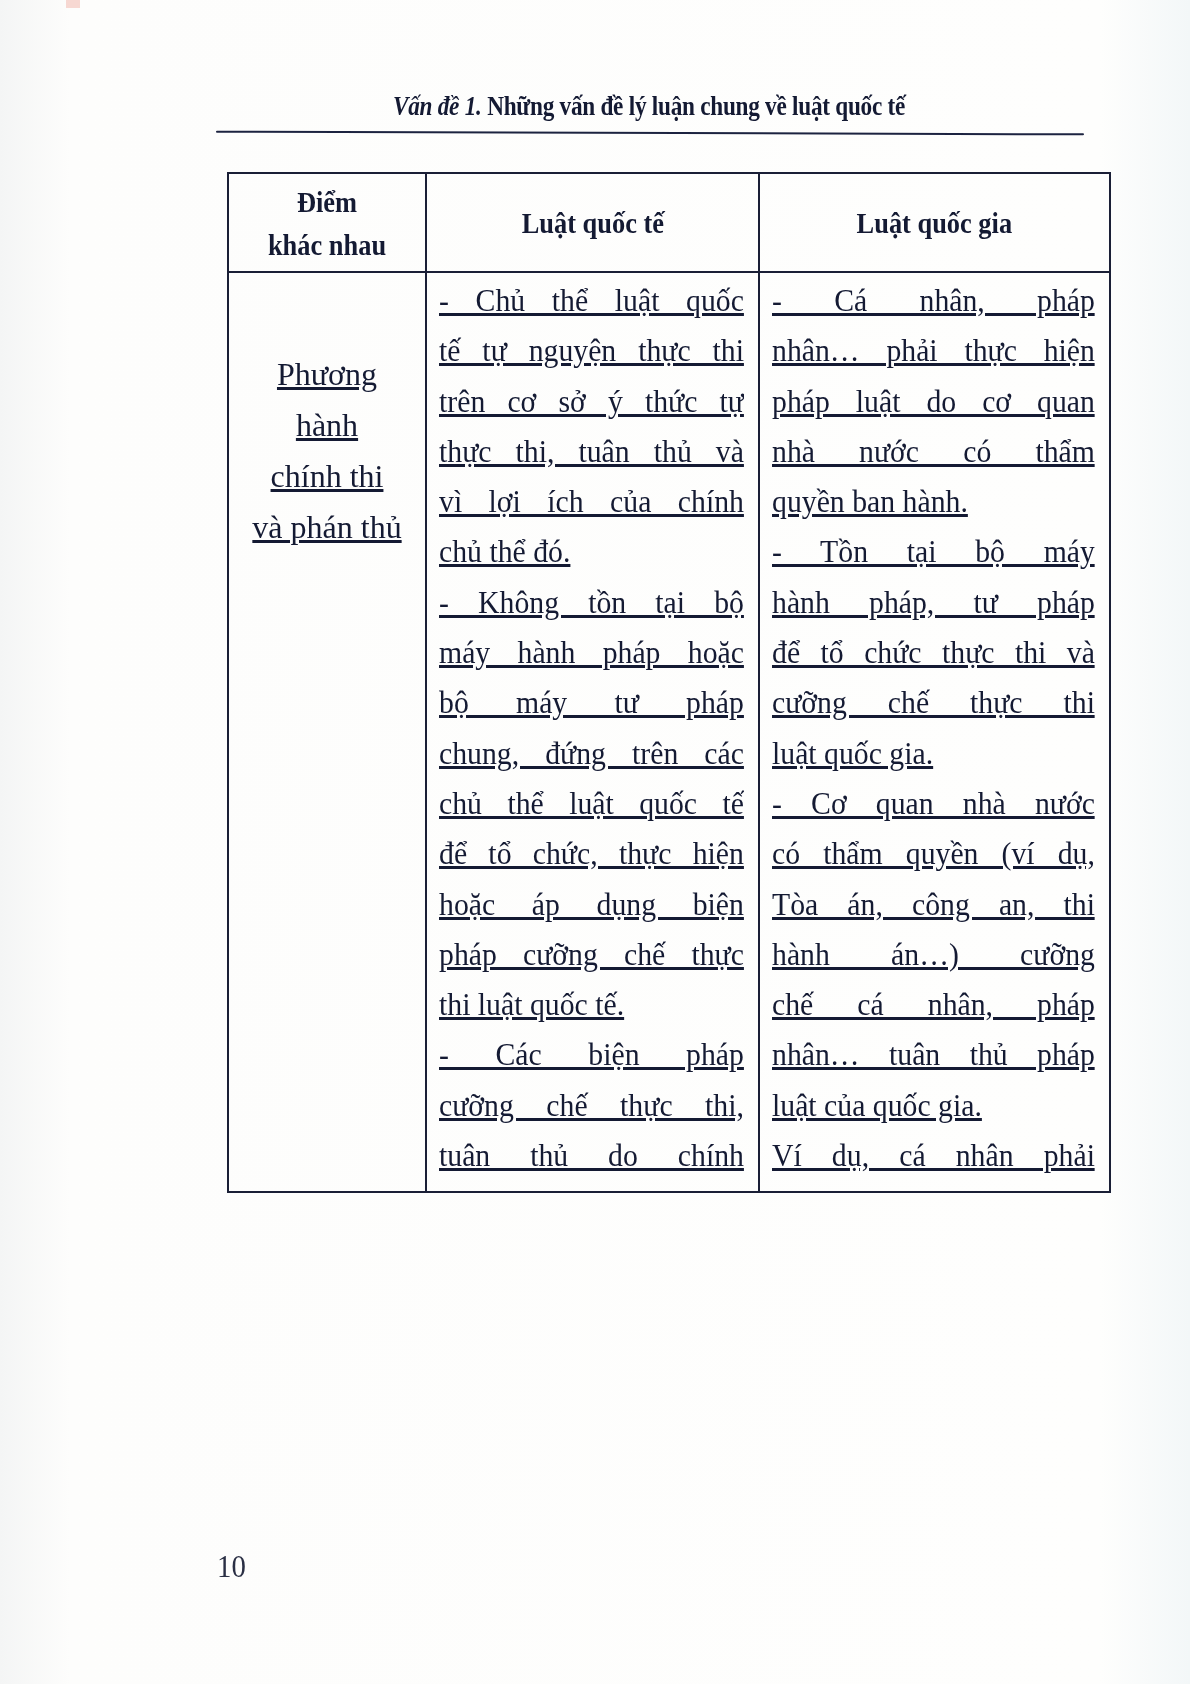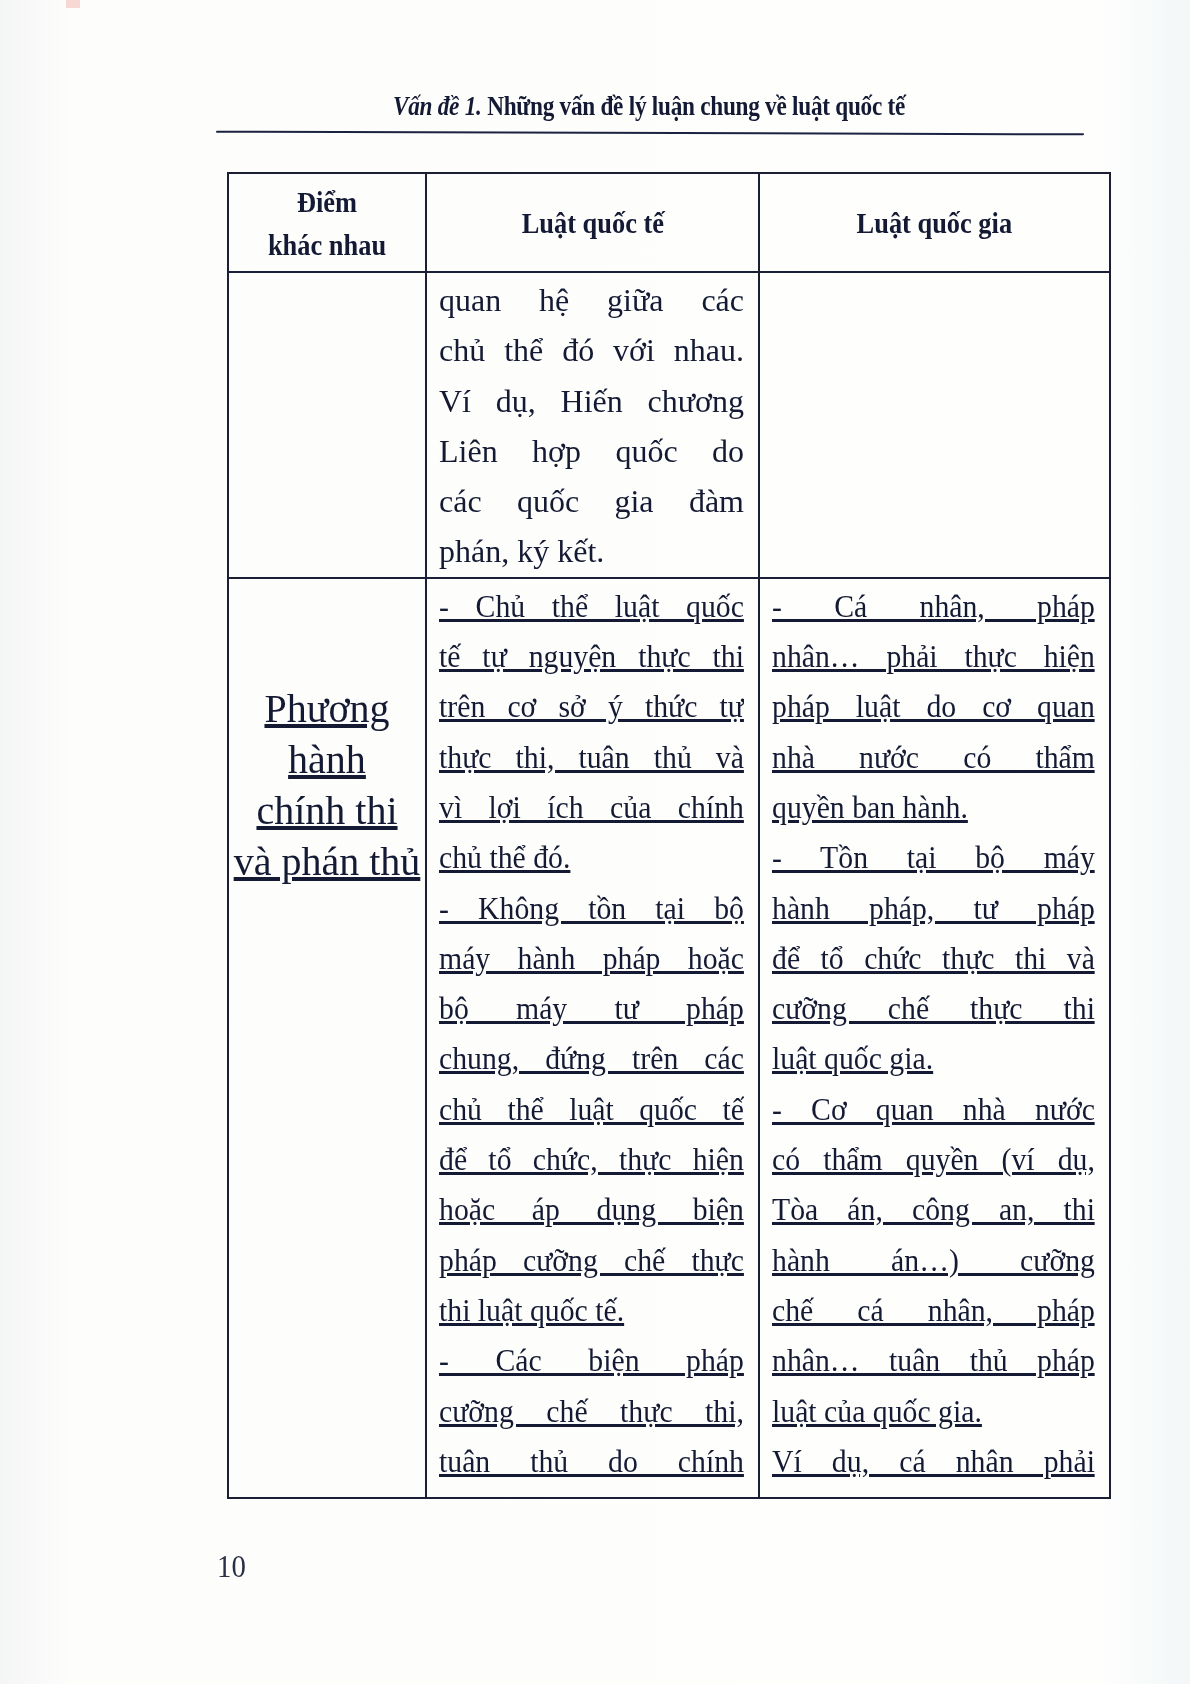--- a/index.html
+++ b/index.html
@@ -101,24 +101,24 @@
       text-align-last: left;
     }
     .cell-text.narrow .line {
       transform: scaleX(0.93);
       transform-origin: left center;
       width: 107.5%;
     }
     .row1 td { height: 296px; }
     .row2 td { height: 918px; text-decoration: underline; }
     .criterion {
-      font-size: 40px;
+      font-size: 32px;
       line-height: 51px;
       text-align: center;
-      padding-top: 104px;
+      padding-top: 76px;
     }
     .criterion .line { display: block; }
     .page-number {
       position: absolute;
       left: 217px;
       top: 1548px;
       font-size: 32px;
       transform: scaleX(0.9);
       transform-origin: left center;
       color: #2a2f44;
@@ -148,34 +148,20 @@
       <span class="cond" style="display:block">khác nhau</span>
     </th>
     <th>
       <span class="cond">Luật quốc tế</span>
     </th>
     <th>
       <span class="cond">Luật quốc gia</span>
     </th>
   </tr>
 
-  <tr class="row1">
-    <td></td>
-    <td>
-      <div class="cell-text">
-        <span class="line">quan hệ giữa các</span>
-        <span class="line">chủ thể đó với nhau.</span>
-        <span class="line">Ví dụ, Hiến chương</span>
-        <span class="line">Liên hợp quốc do</span>
-        <span class="line">các quốc gia đàm</span>
-        <span class="line last">phán, ký kết.</span>
-      </div>
-    </td>
-    <td></td>
-  </tr>
 
   <tr class="row2">
     <td>
       <div class="criterion">
         <span class="line">Phương</span>
         <span class="line">hành</span>
         <span class="line">chính thi</span>
         <span class="line">và phán thủ</span>
       </div>
     </td>

